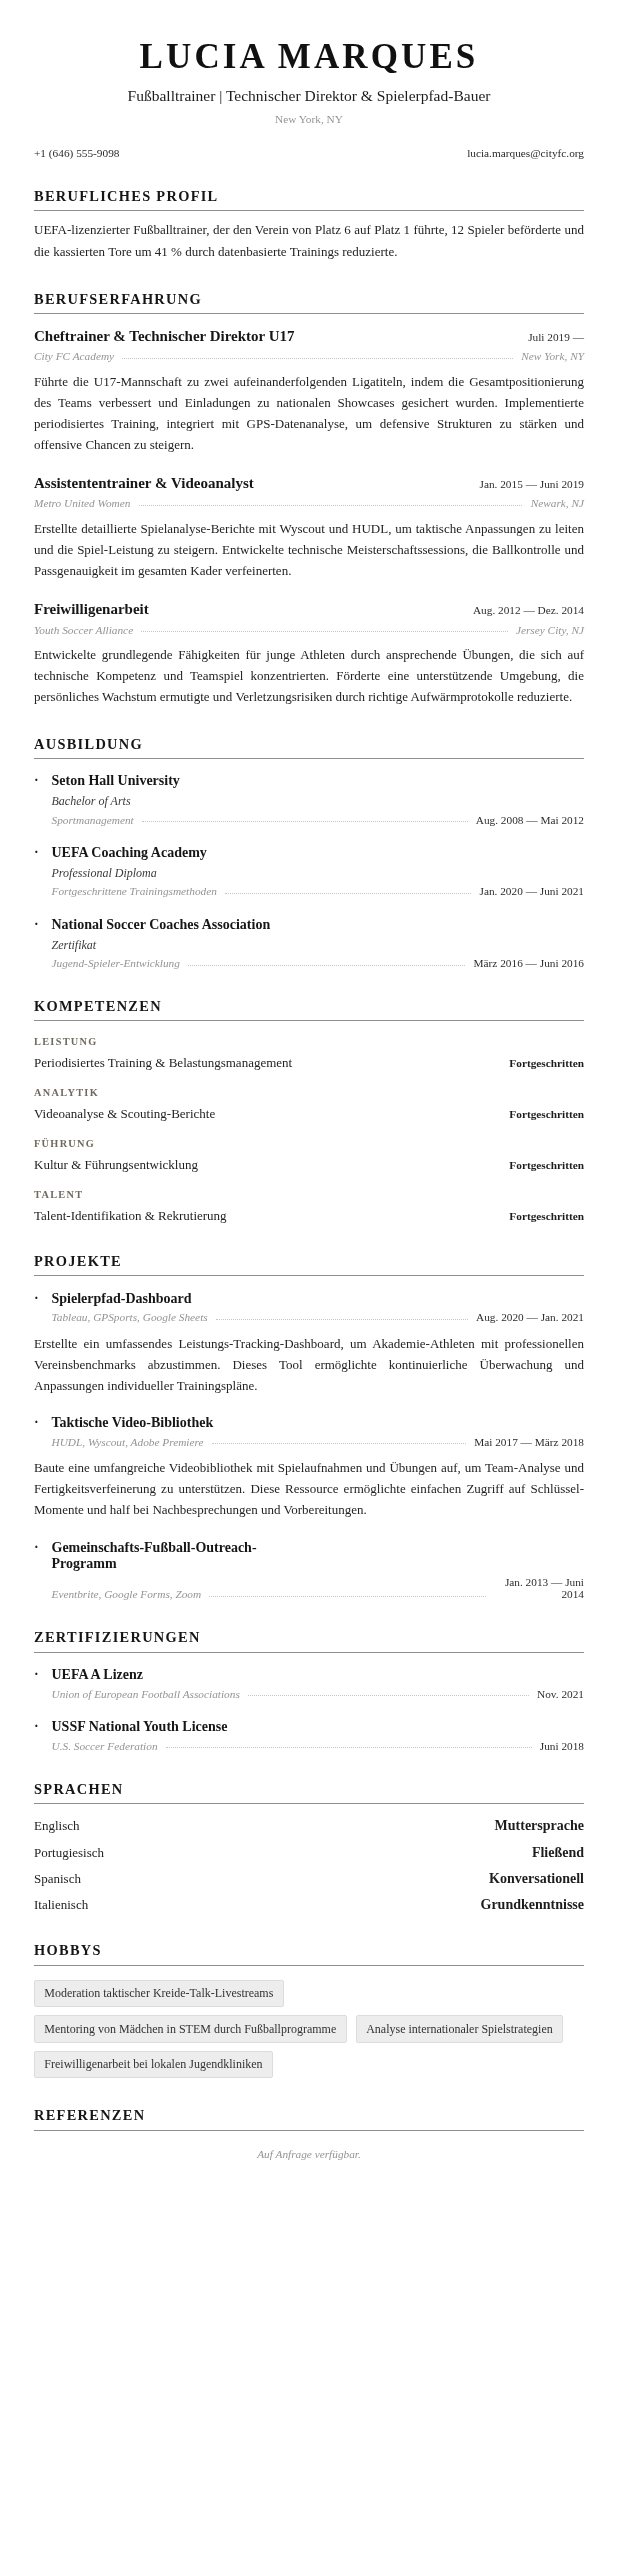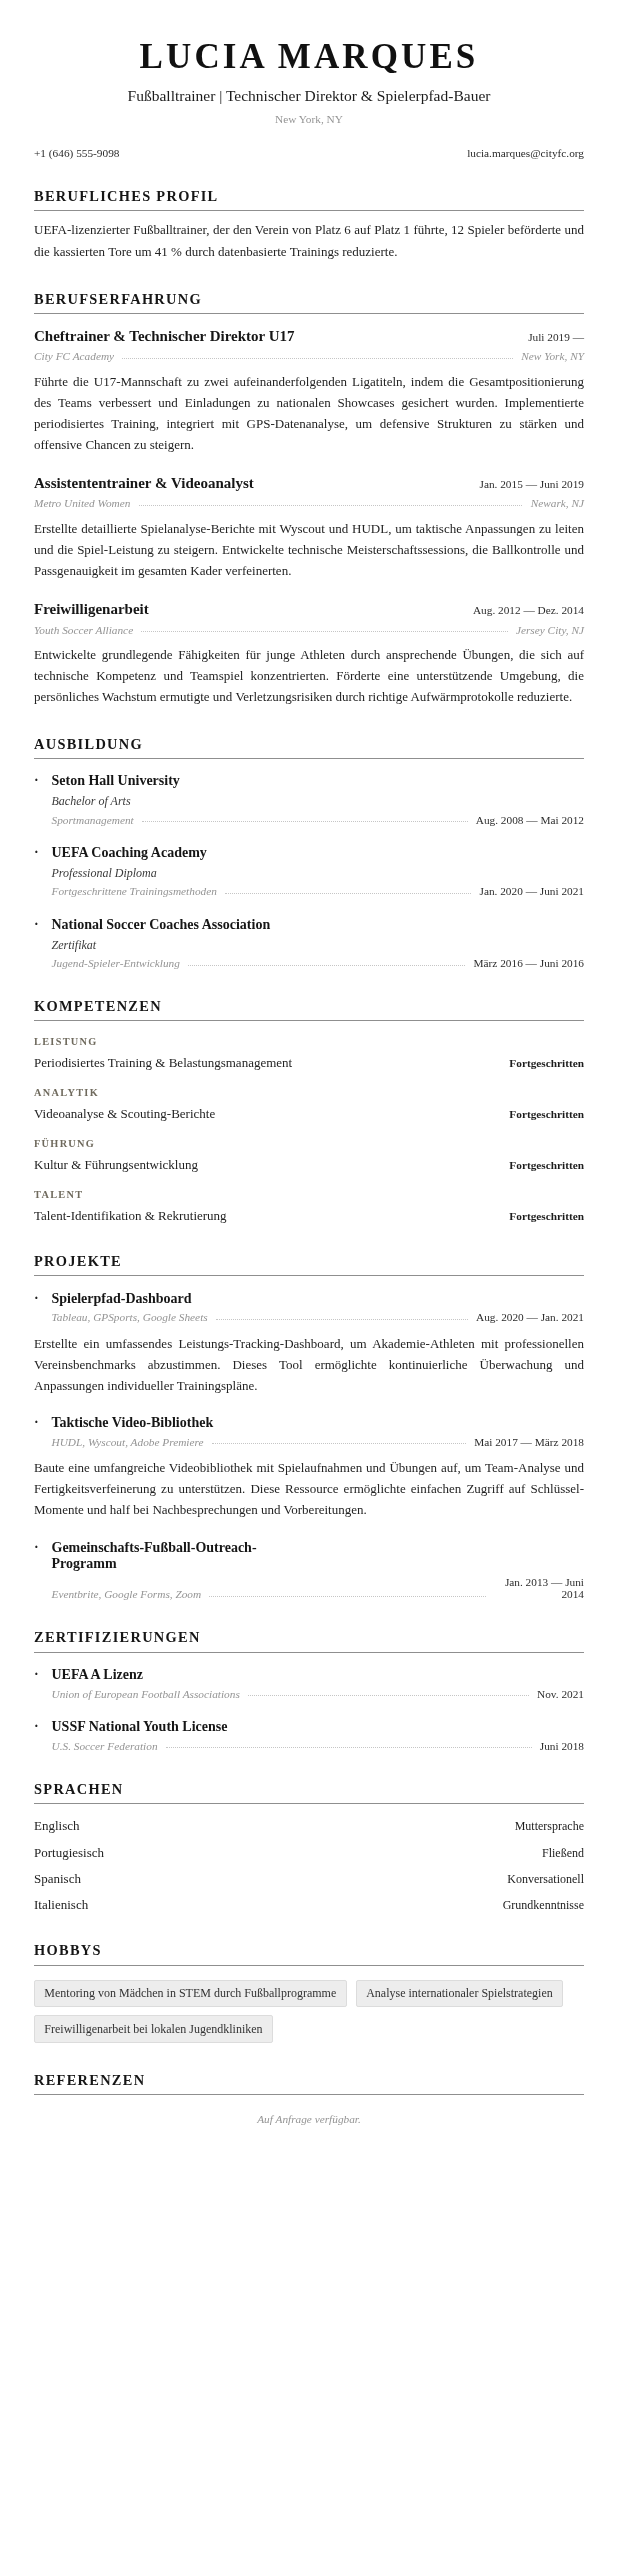--- a/index.html
+++ b/index.html
@@ -57,21 +57,21 @@
   .skill-group:first-child { margin-top:0; }
   .skill-cat { font-size:10.3px; font-weight:bold; letter-spacing:1.3px; color:var(--category,#6f6a5d); }
   .skill-row { display:flex; justify-content:space-between; align-items:baseline; gap:11px; margin-top:7.7px; }
   .skill-name { font-size:13px; color:#232323; }
   .skill-level { font-size:11.3px; font-weight:bold; color:#1d1d1d; text-align:right; flex-shrink:0; }
 
   
   .lang-row { display:flex; justify-content:space-between; align-items:baseline; gap:12.4px; margin-top:10.3px; }
   .lang-row:first-child { margin-top:0; }
   .lang-name { font-size:13px; color:#232323; }
-  .lang-level { font-size:12px; font-weight:normal; color:#1d1d1d; }
+  .lang-level { font-size:14px; font-weight:bold; color:#1d1d1d; }
 
   
   .chips { display:flex; flex-wrap:wrap; gap:8.2px 9.3px; }
   .chip {
     background:var(--chip_bg,#ededed); border:0.5px solid #dcdcdc; border-radius:2.1px;
     padding:5.2px 9.3px; font-size:12px; color:#333;
   }
 
   
   .ref-note { text-align:center; font-style:italic; font-size:11.3px; color:var(--muted,#999999); margin-top:17.5px; }
@@ -339,20 +339,21 @@
         <span class="lang-name">Italienisch</span>
         <span class="lang-level">Grundkenntnisse</span>
       </div>
 
     </div>
   </section>
 
   <section class="section">
     <h2 class="section-heading">HOBBYS</h2>
     <div class="section-body chips">
+      <span class="chip">Moderation taktischer Kreide-Talk-Livestreams</span>
       <span class="chip">Mentoring von Mädchen in STEM durch Fußballprogramme</span>
       <span class="chip">Analyse internationaler Spielstrategien</span>
       <span class="chip">Freiwilligenarbeit bei lokalen Jugendkliniken</span>
     </div>
   </section>
 
   <section class="section">
     <h2 class="section-heading">REFERENZEN</h2>
     <div class="ref-note">Auf Anfrage verfügbar.</div>
   </section>

